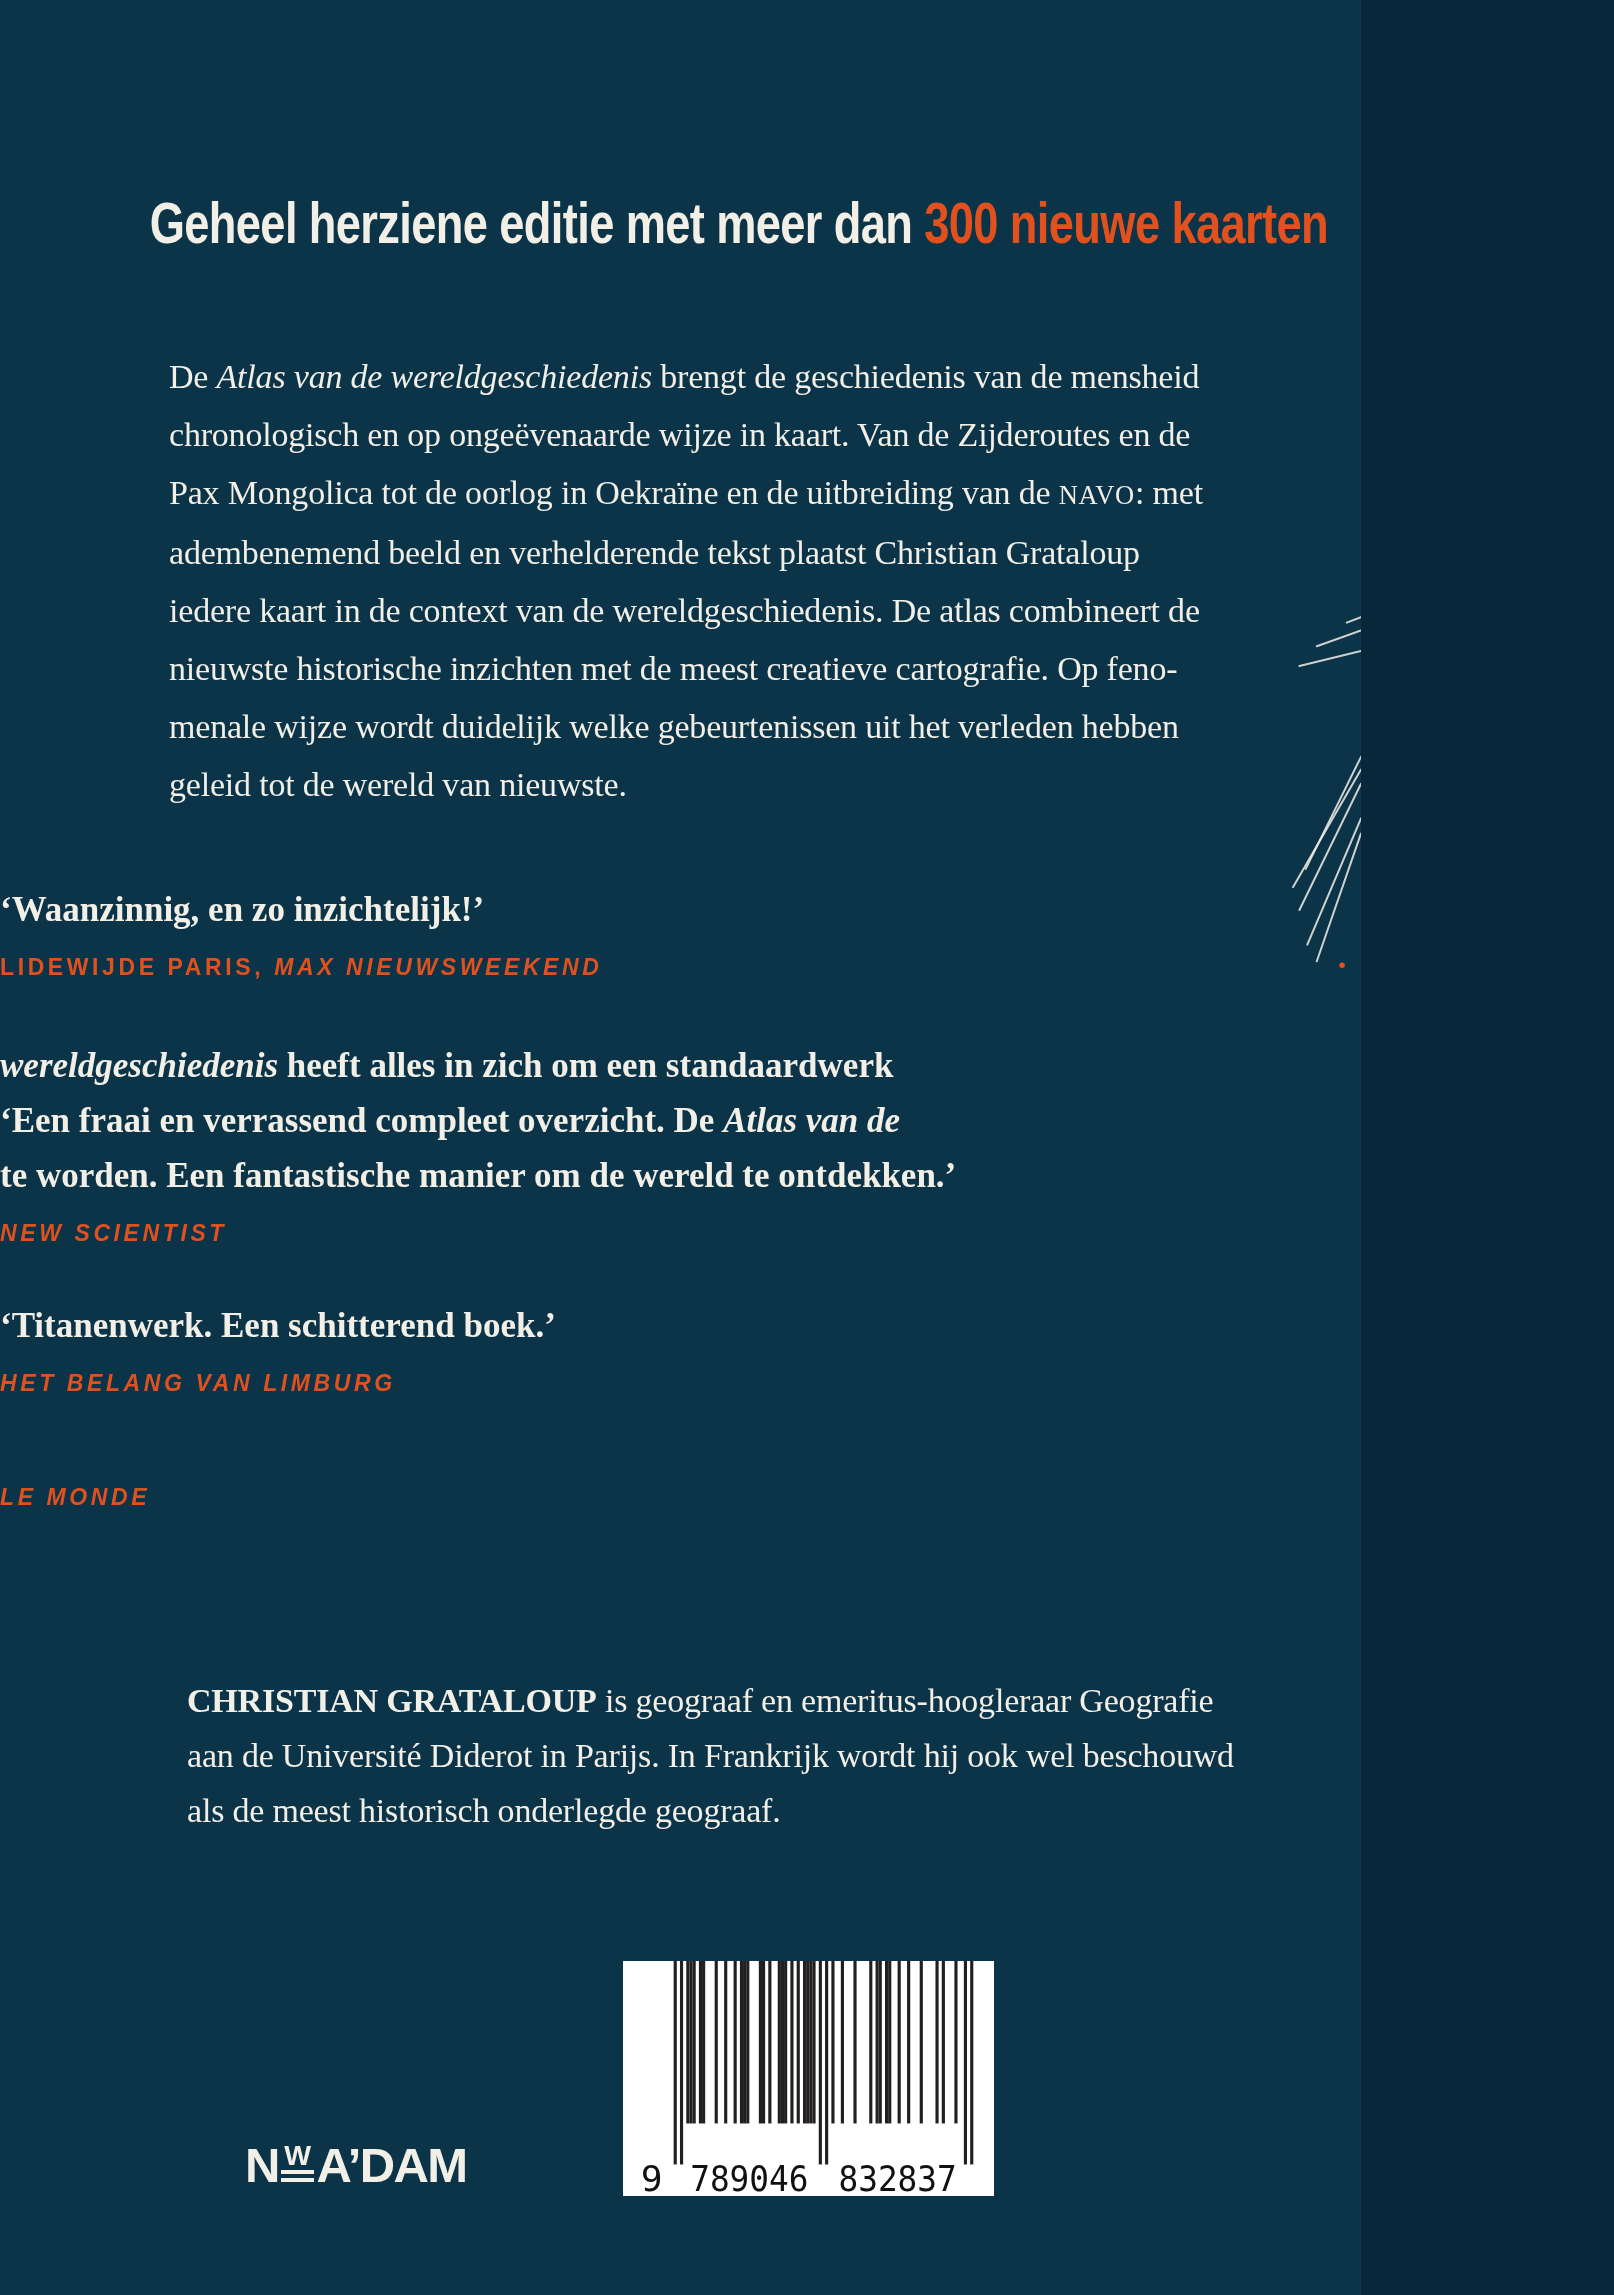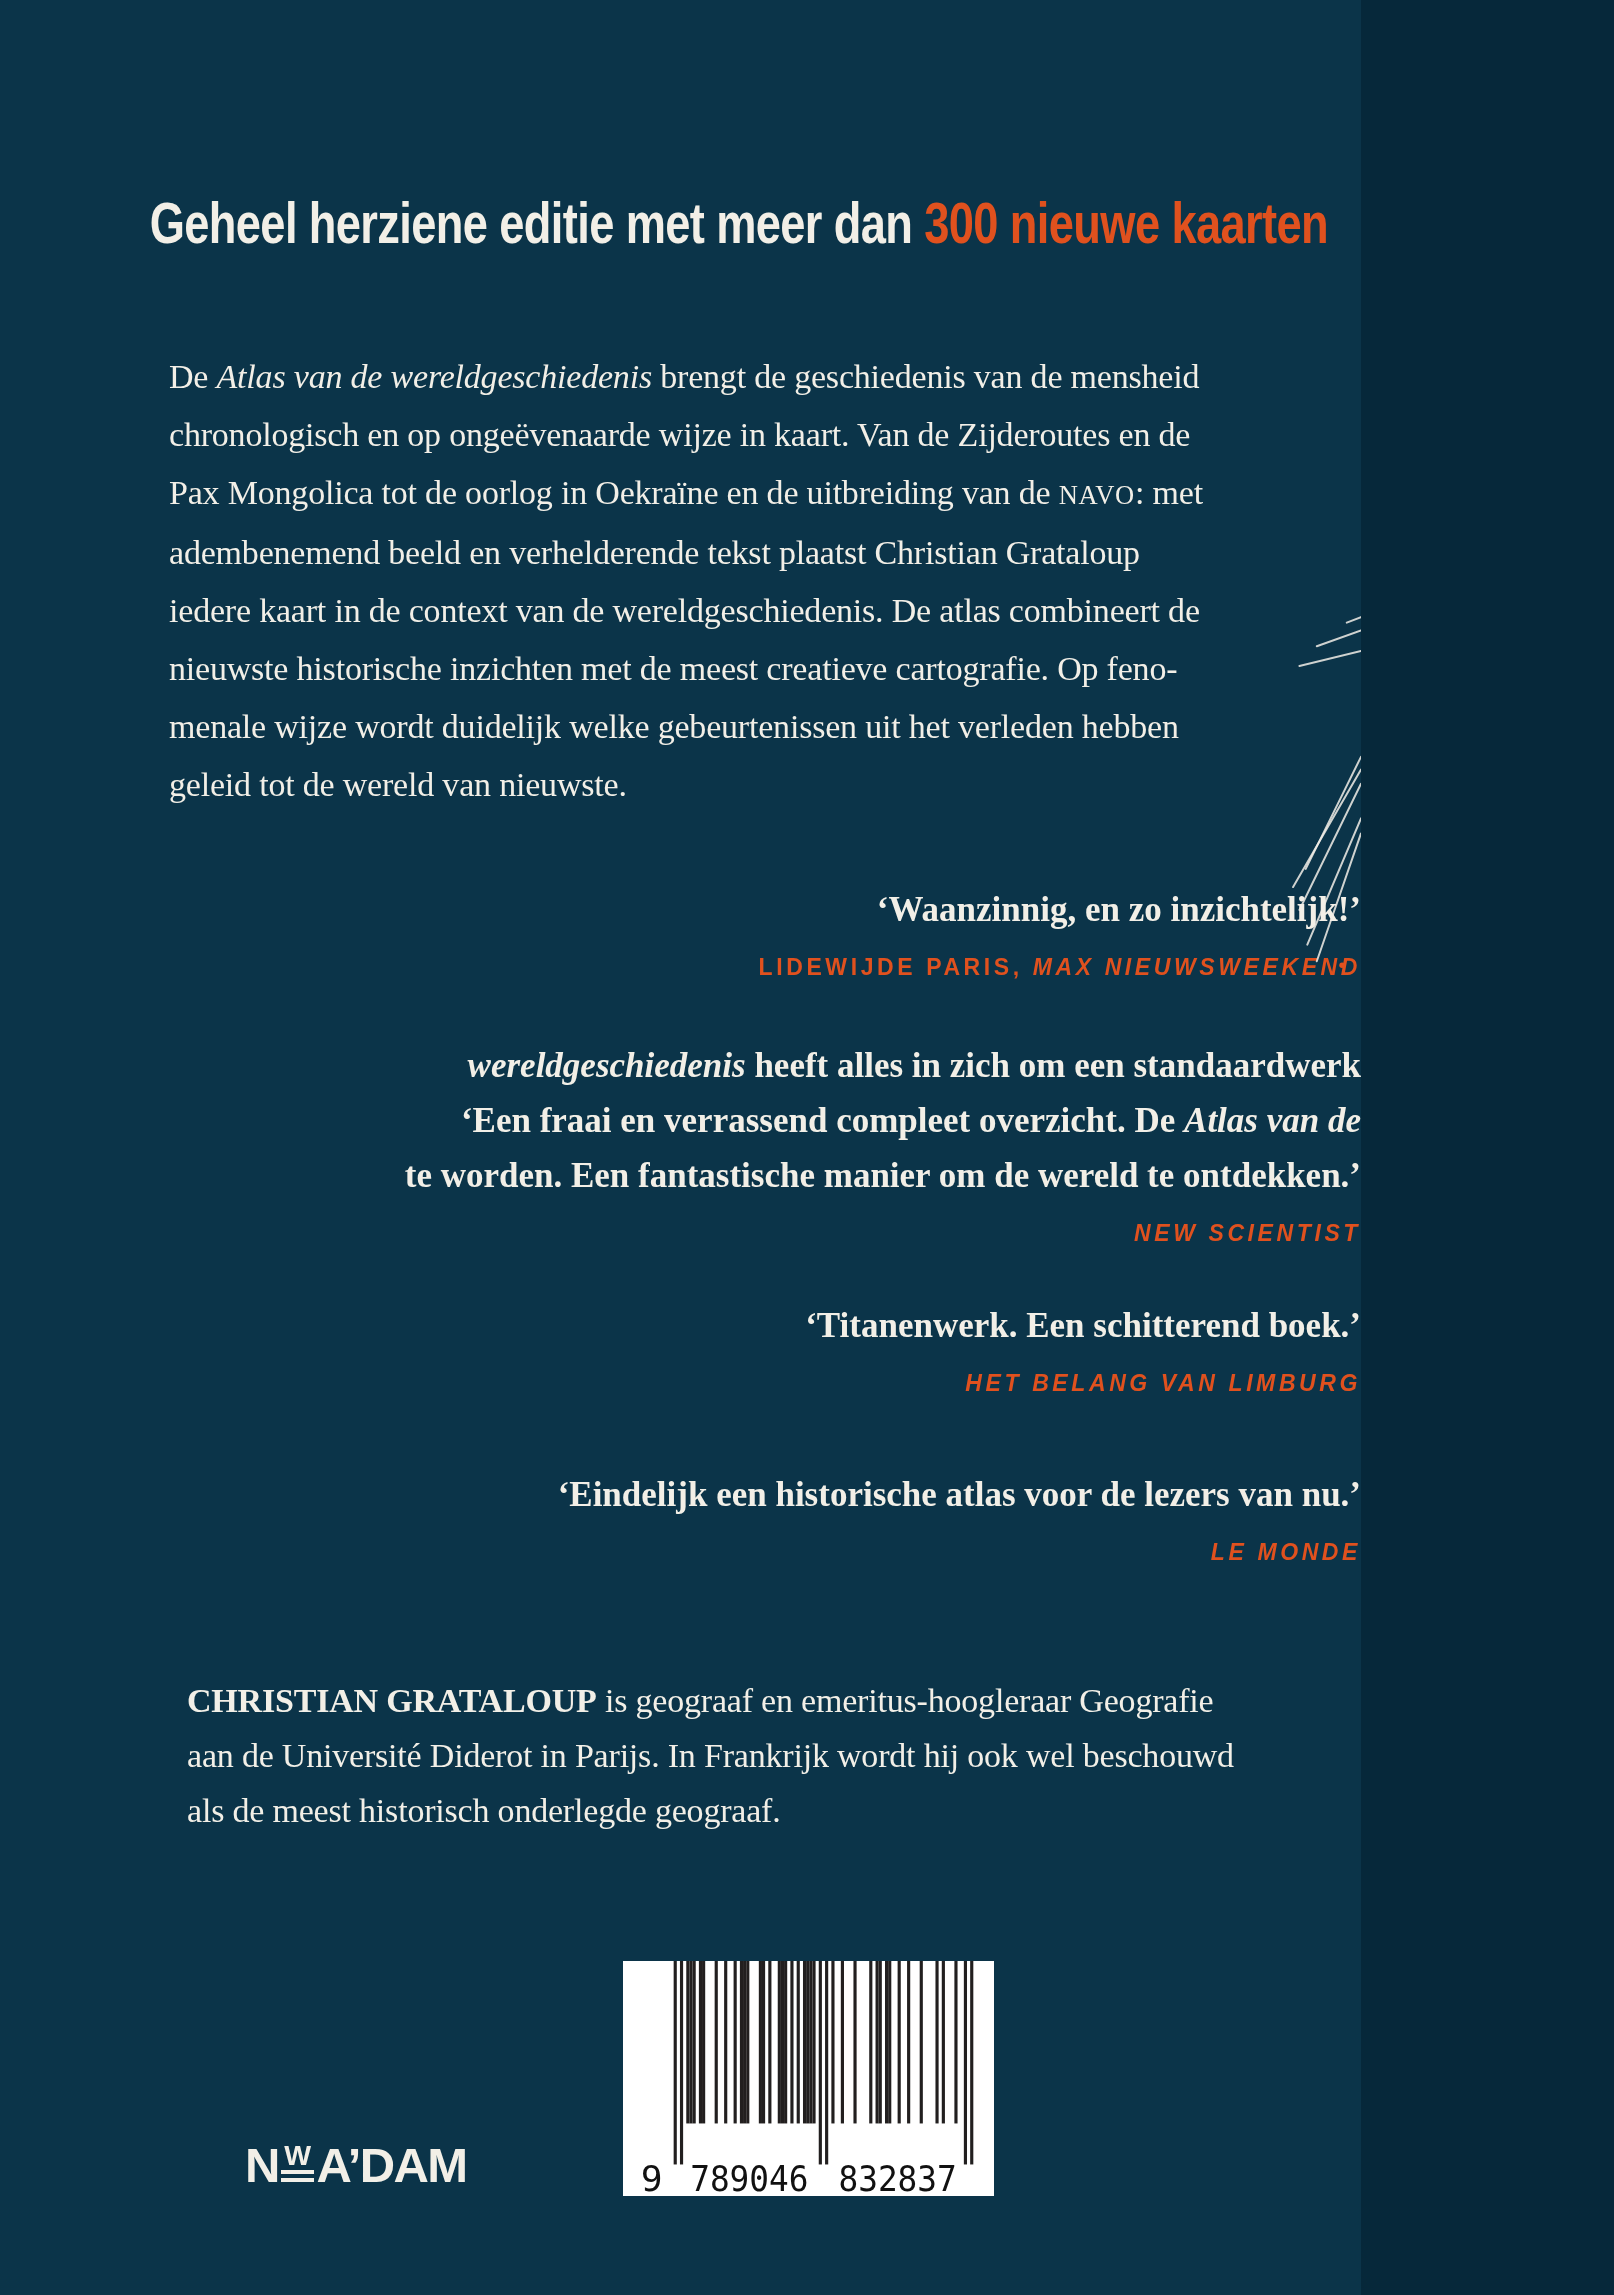--- a/index.html
+++ b/index.html
@@ -31,21 +31,21 @@
     font-weight:700;font-size:58px;line-height:1;
     letter-spacing:-0.8px;
     text-align:center;white-space:nowrap;
     transform:scaleX(0.78);transform-origin:50% 50%;
     color:var(--text);
   }
   .intro{
     position:absolute;left:169px;top:348px;width:1264px;
     font-size:34px;line-height:58px;letter-spacing:-0.2px;
   }
-  .quote-block{position:absolute;left:0;width:100%;text-align:right;}
+  .quote-block{position:absolute;left:0;width:100%;text-align:left;}
   .qb1{top:882px;} .qb2{top:1038px;} .qb3{top:1298px;} .qb4{top:1467px;}
   .quote{
     font-weight:700;font-size:35px;line-height:55px;
     color:var(--text);
   }
   .attr{
     margin-top:18px;
     font-family:"Liberation Sans",sans-serif;
     font-weight:700;font-size:23px;line-height:25px;
     letter-spacing:3.6px;
@@ -119,23 +119,20 @@
   <div class="quote-block qb3">
     <div class="quote">
         <div class="tline"><span>‘Titanenwerk. Een schitterend boek.’</span></div>
       </div>
     <div class="attr">
         <div class="tline"><span class="run-i">HET BELANG VAN LIMBURG</span></div>
       </div>
   </div>
 
   <div class="quote-block qb4">
-    <div class="quote">
-        <div class="tline"><span>‘Eindelijk een historische atlas voor de lezers van nu.’</span></div>
-      </div>
     <div class="attr">
         <div class="tline"><span class="run-i">LE MONDE</span></div>
       </div>
   </div>
 
   <div class="bio">
       <div class="tline"><span class="run-b">CHRISTIAN GRATALOUP</span><span> is geograaf en emeritus-hoogleraar Geografie</span></div>
       <div class="tline"><span>aan de Université Diderot in Parijs. In Frankrijk wordt hij ook wel beschouwd</span></div>
       <div class="tline"><span>als de meest historisch onderlegde geograaf.</span></div>
     </div>

